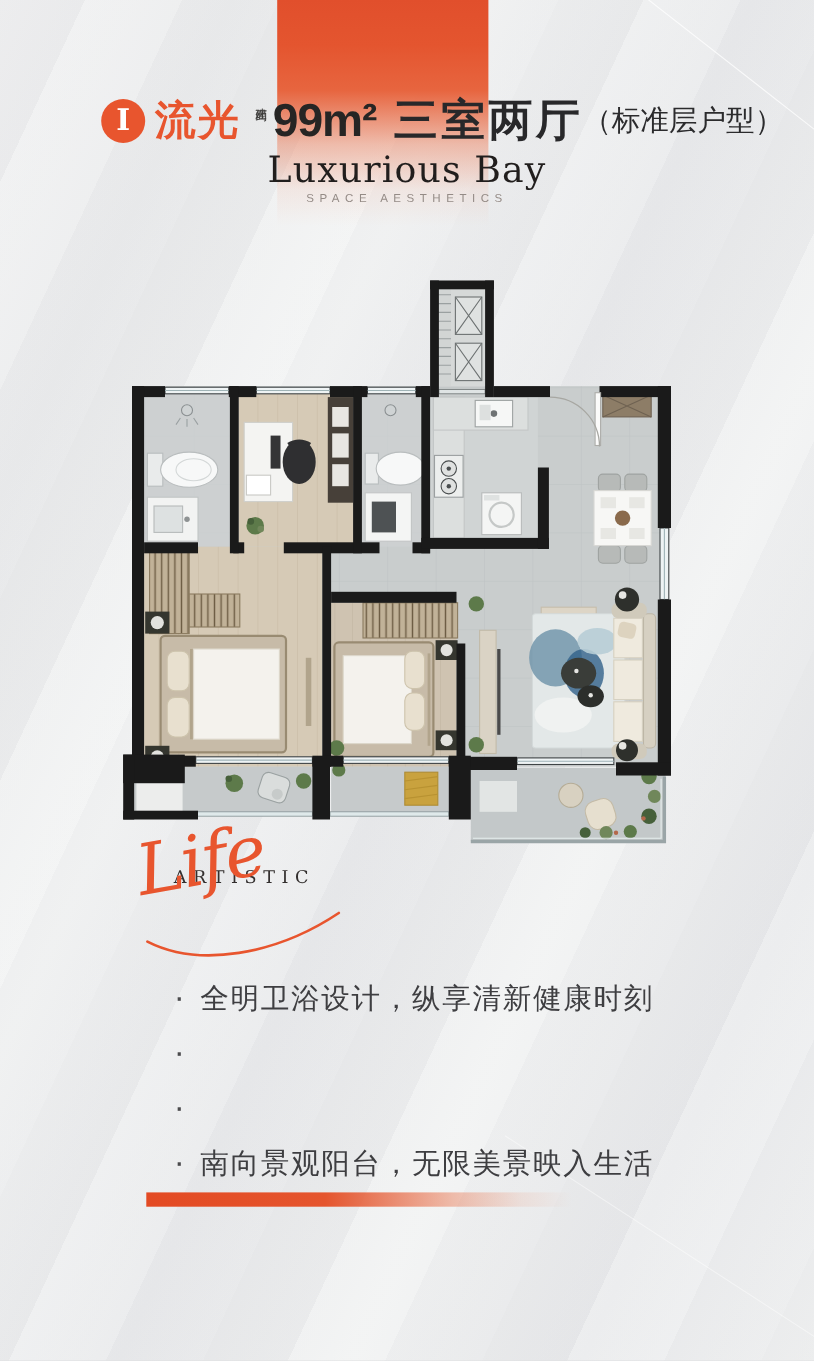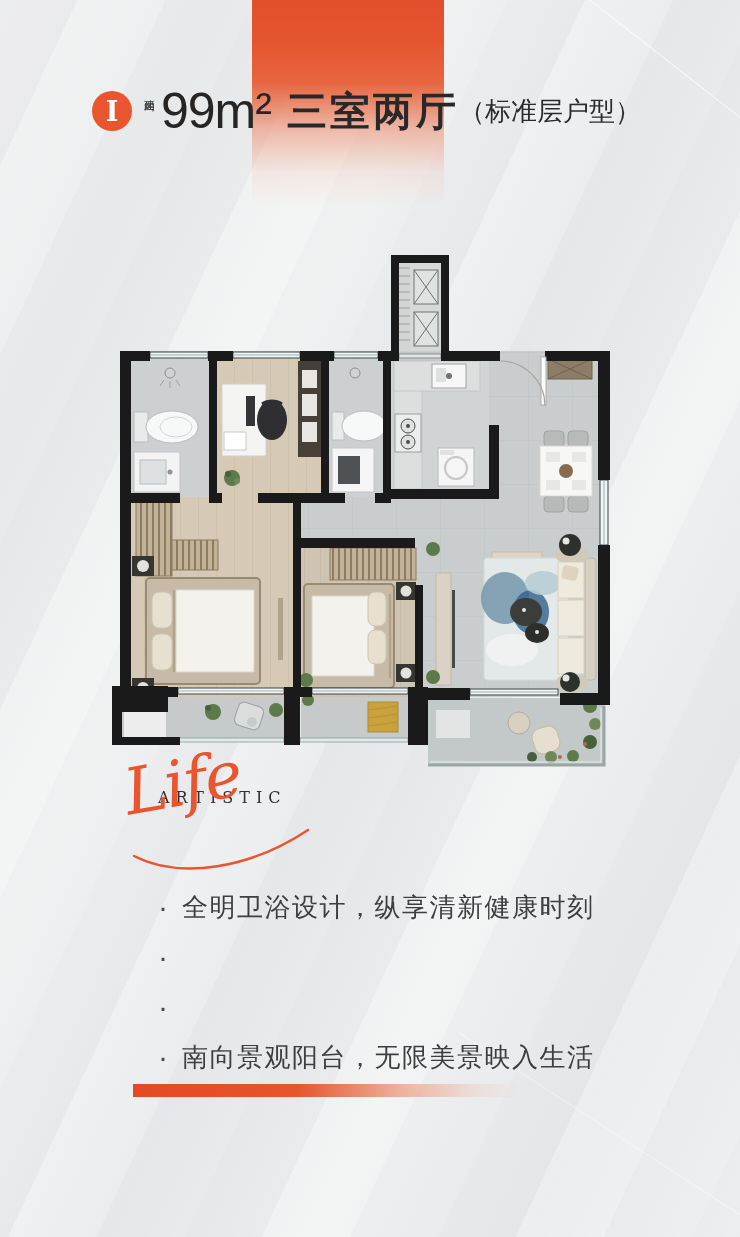--- a/index.html
+++ b/index.html
@@ -13,21 +13,21 @@
   .vein2{width:360px;left:430px;top:1130px;transform:rotate(33deg);opacity:.6;}
 
   .top-band{position:absolute;left:252px;top:0;width:192px;height:205px;
     background:linear-gradient(180deg,#e14f2c 0%,#e4552f 20%,#e7653f 40%,rgba(235,132,99,.5) 64%,rgba(240,185,165,.2) 84%,rgba(240,200,190,0) 100%);}
 
   .header-row{position:absolute;left:92px;top:82px;display:flex;align-items:center;z-index:3;white-space:nowrap;}
   .badge{width:40px;height:40px;border-radius:50%;background:var(--accent,#e8552e);color:#fff;
     display:flex;align-items:center;justify-content:center;font-family:"DejaVu Serif",serif;font-size:27px;font-weight:700;}
   .hname{margin-left:9px;font-size:37px;font-weight:700;color:var(--accent,#e8552e);letter-spacing:2px;}
   .harea-label{margin:0 5px 0 12px;font-size:10.5px;color:#3c3b3a;writing-mode:vertical-rl;text-orientation:upright;height:40px;line-height:12px;letter-spacing:1px;}
-  .harea{font-size:50px;font-weight:400;color:#262524;letter-spacing:-1px;}
+  .harea{font-size:42px;font-weight:700;color:#262524;letter-spacing:-1px;}
   .hlayout{margin-left:16px;font-size:40px;font-weight:700;color:#28282a;letter-spacing:3px;text-align:center;}
   .hnote{font-size:26px;font-weight:400;color:#2b2b2d;letter-spacing:0;}
 
   .brand{position:absolute;left:0;top:134px;width:740px;text-align:center;z-index:3;}
   .brand-name{font-family:"DejaVu Serif",serif;font-size:33px;font-weight:400;color:#211e1d;letter-spacing:1px;}
   .brand-tagline{margin-top:2px;font-size:10.5px;color:#948b86;letter-spacing:5px;}
 
   .plan-wrap{position:absolute;left:108px;top:250px;width:532px;height:545px;}
 
   .artistic{position:absolute;left:126px;top:750px;width:220px;height:130px;z-index:3;}
@@ -48,26 +48,31 @@
 <body>
 
 <div class="page">
   <div class="marble"></div>
   <div class="vein vein1"></div>
   <div class="vein vein2"></div>
   <div class="top-band"></div>
 
   <div class="header-row">
     <div class="badge">I</div>
+    <div class="hname">流光</div>
     <div class="harea-label">建面约</div>
     <div class="harea">99m²</div>
     <div class="hlayout">三室两厅</div>
     <div class="hnote">（标准层户型）</div>
   </div>
 
+  <div class="brand">
+    <div class="brand-name">Luxurious Bay</div>
+    <div class="brand-tagline">SPACE AESTHETICS</div>
+  </div>
 
   <div class="plan-wrap">
   <svg width="532" height="545" viewBox="108 250 532 545" xmlns="http://www.w3.org/2000/svg">
     <defs>
       <pattern id="tile" width="44" height="44" patternUnits="userSpaceOnUse">
         <rect width="44" height="44" fill="#c9cdcd"></rect>
         <path d="M0,0H44M0,0V44" stroke="#bec3c4" stroke-width="1"></path>
       </pattern>
       <pattern id="wood" width="18" height="18" patternUnits="userSpaceOnUse">
         <rect width="18" height="18" fill="#d6cab6"></rect>

